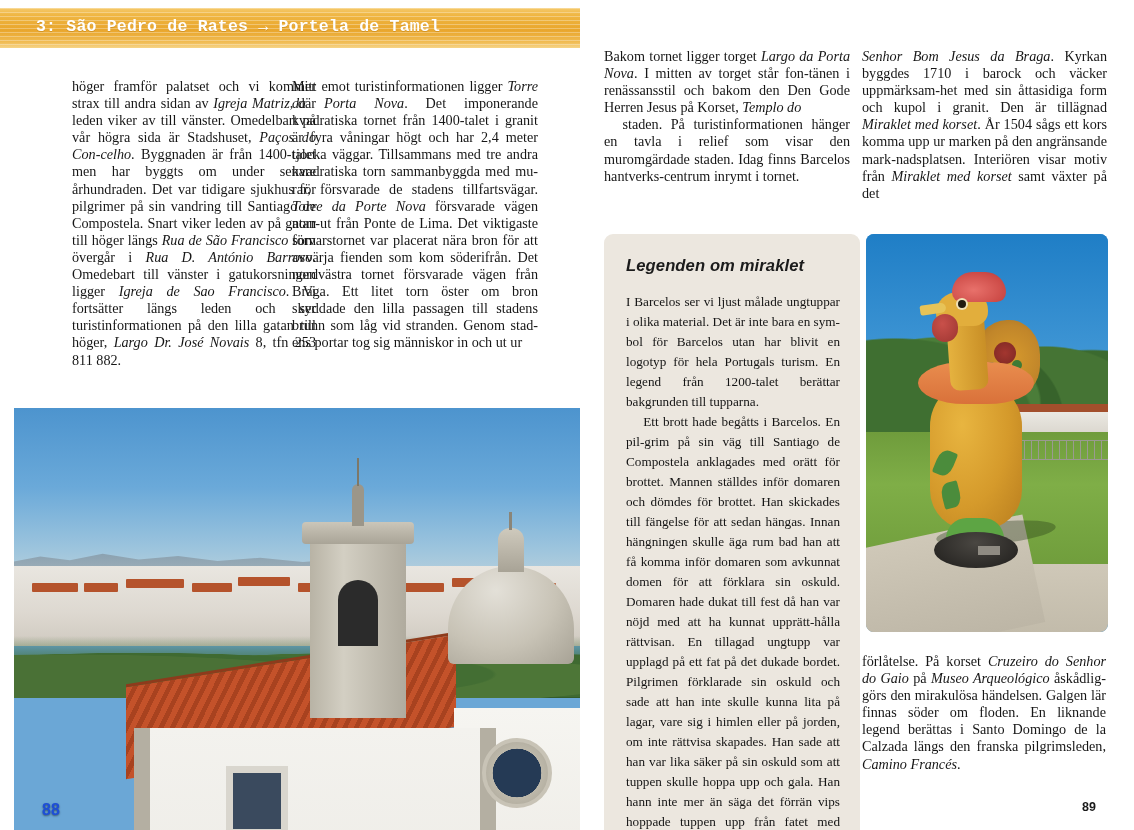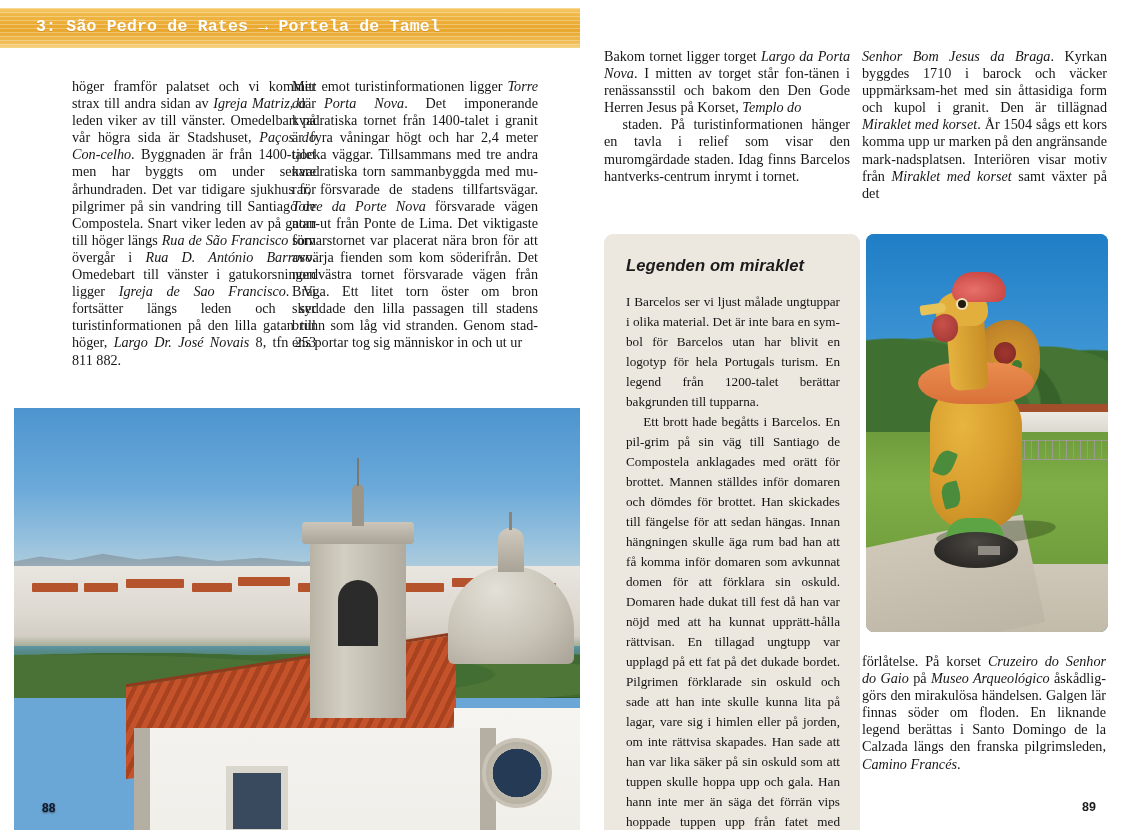--- a/index.html
+++ b/index.html
@@ -133,21 +133,21 @@
     background:radial-gradient(circle,#253a55 0 55%,#bdb8aa 56%,#a9a497 100%);
     border:4px solid #c8c3b6;
   }
   .window-sq{
     position:absolute;left:212px;top:358px;width:48px;height:56px;
     background:#3a4a5e;border:7px solid #d9d6ce;
   }
   .pageno-left{
     position:absolute;left:42px;top:801px;
     font-family:"Liberation Sans", sans-serif;
-    font-weight:bold;font-size:12px;color:#0f172a;
+    font-weight:bold;font-size:16px;color:#1d4ed8;
     text-shadow:0 1px 2px rgba(0,0,0,.5);
   }
 
   
   .factbox{
     position:absolute;left:604px;top:234px;width:256px;height:614px;
     background:#ece7df;
     border-radius:9px;
   }
   .factbox h3{

